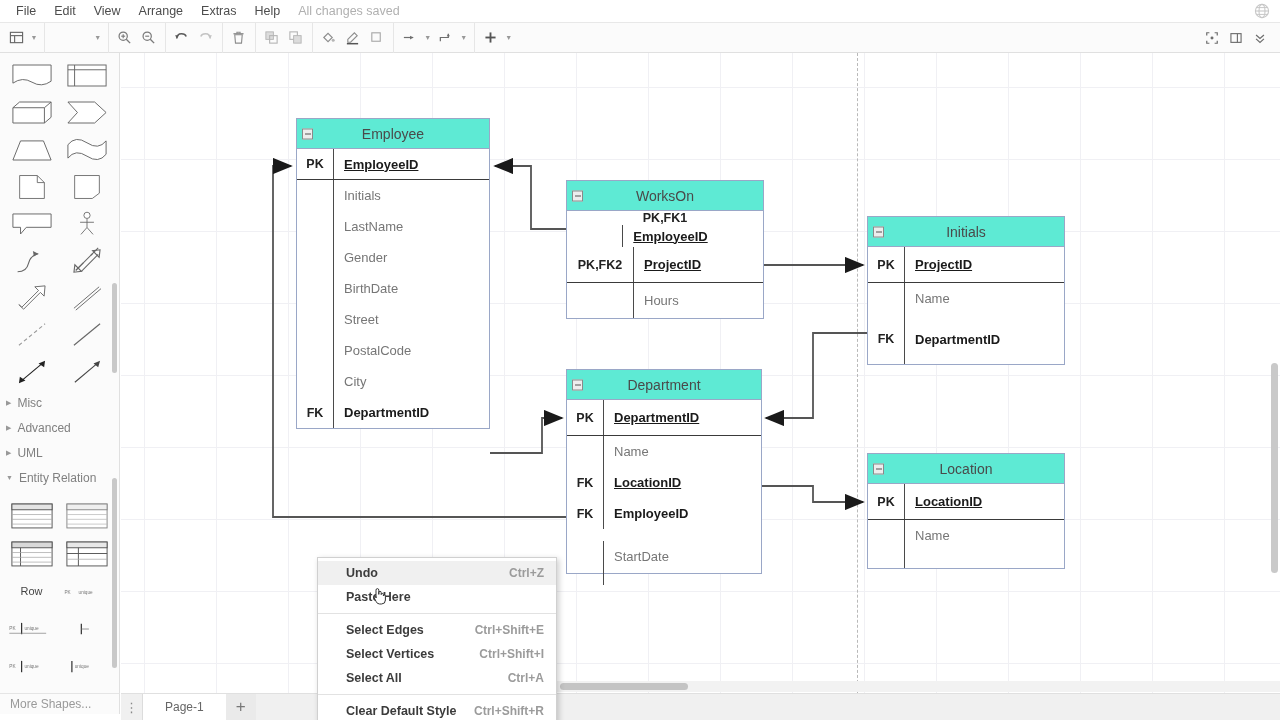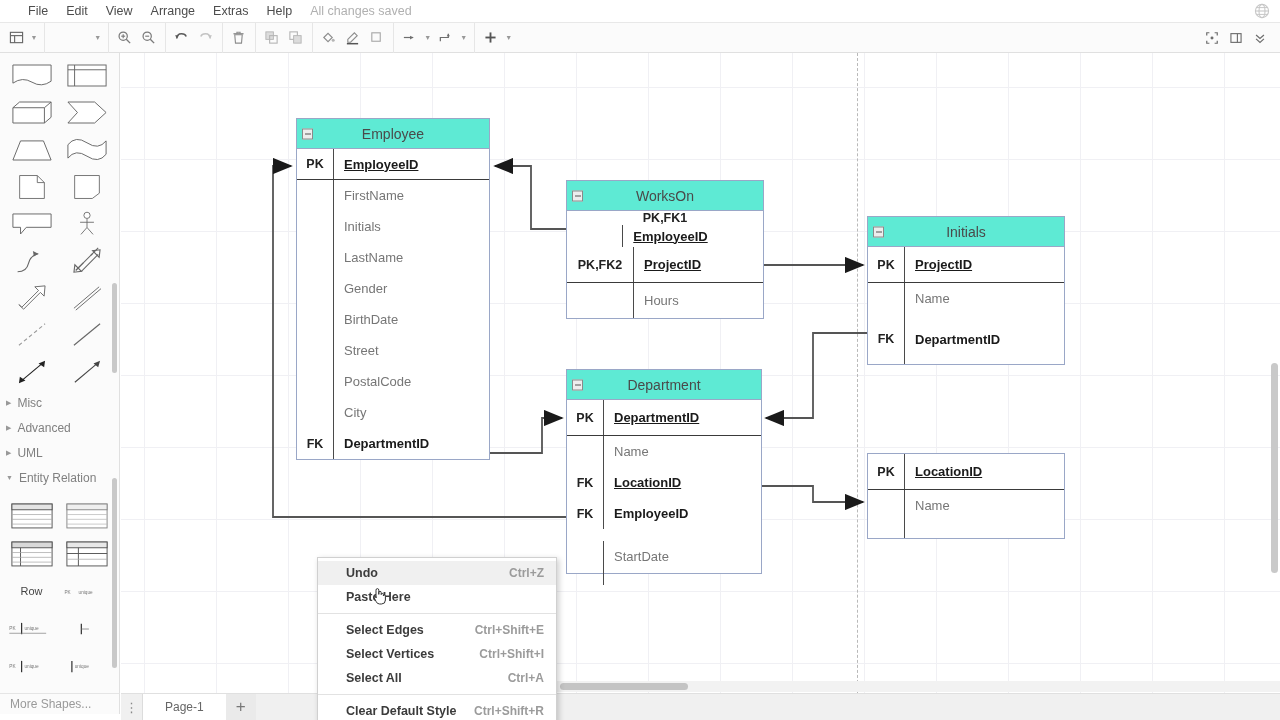--- a/index.html
+++ b/index.html
@@ -10,21 +10,21 @@
     color:#333;
     background:#ffffff;
     position:relative;
   }
 
   
   #menubar{
     position:absolute; left:0; top:0; width:1280px; height:23px;
     background:#ffffff;
     display:flex; align-items:center;
-    padding-left:19px;
+    padding-left:7px;
     border-bottom:1px solid #e8e8e8;
   }
   .menu-item{
     font-size:12.5px; color:#4d4d4d; padding:2px 9px; cursor:default;
     white-space:nowrap;
   }
   #saved-label{ font-size:12.5px; color:#b0b0b0; padding:2px 9px; }
   #globe-icon{
     position:absolute; right:10px; top:3px; width:16px; height:16px;
     opacity:.55;
@@ -616,24 +616,20 @@
           <i></i>
         </div>
       <span>Employee</span>
     </div>
     <div class="ent-row pkrow">
       <div class="key-col">PK</div>
       <div class="name-col pk">EmployeeID</div>
     </div>
     <div class="ent-row">
       <div class="key-col"></div>
-      <div class="name-col">FirstName</div>
-    </div>
-    <div class="ent-row">
-      <div class="key-col"></div>
       <div class="name-col">Initials</div>
     </div>
     <div class="ent-row">
       <div class="key-col"></div>
       <div class="name-col">LastName</div>
     </div>
     <div class="ent-row">
       <div class="key-col"></div>
       <div class="name-col">Gender</div>
     </div>
@@ -724,20 +720,26 @@
       <div class="key-col">FK</div>
       <div class="name-col fk">EmployeeID</div>
     </div>
     <div class="ent-row" style="height:44px;align-items:flex-start;">
       <div class="key-col" style="line-height:31px;"></div>
       <div class="name-col" style="align-items:flex-start;padding-top:8px;margin-top:12px;">StartDate</div>
     </div>
   </div>
 
   <div class="ent" style="left:746px; top:400px; width:198px;">
+    <div class="ent-title">
+      <div class="collapse">
+          <i></i>
+        </div>
+      <span>Location</span>
+    </div>
     <div class="ent-row pkrow" style="height:36px;">
       <div class="key-col">PK</div>
       <div class="name-col pk">LocationID</div>
     </div>
     <div class="ent-row" style="height:48px;align-items:flex-start;">
       <div class="key-col" style="line-height:31px;"></div>
       <div class="name-col" style="align-items:flex-start;padding-top:8px;">Name</div>
     </div>
   </div>
 

